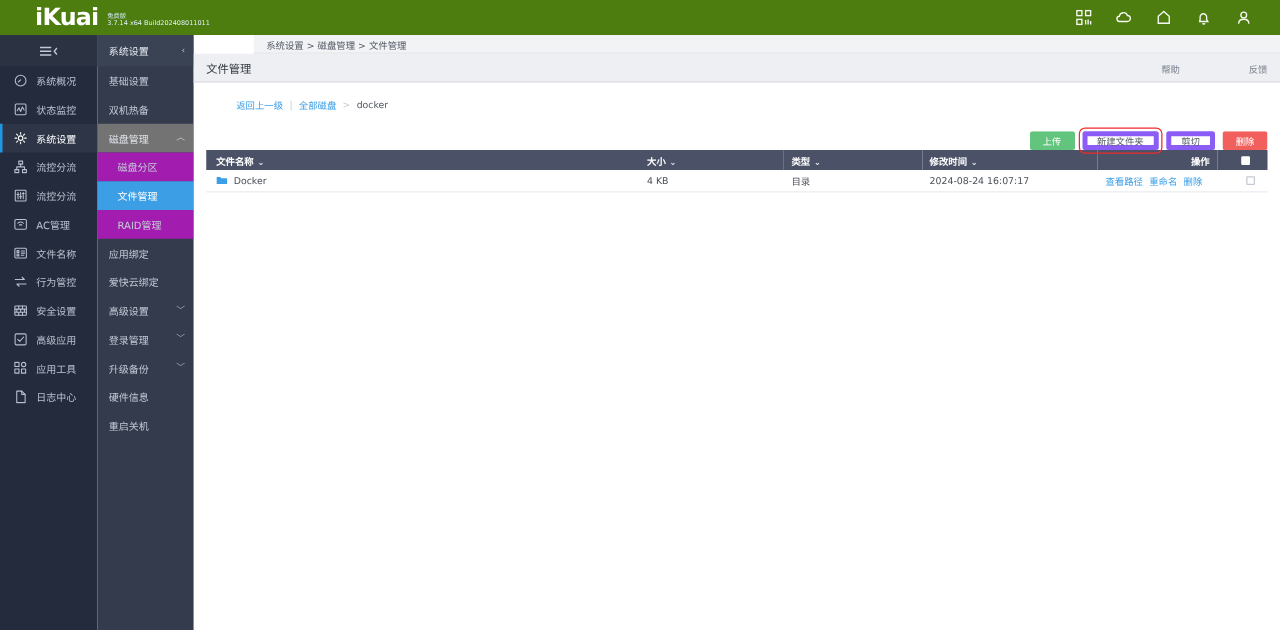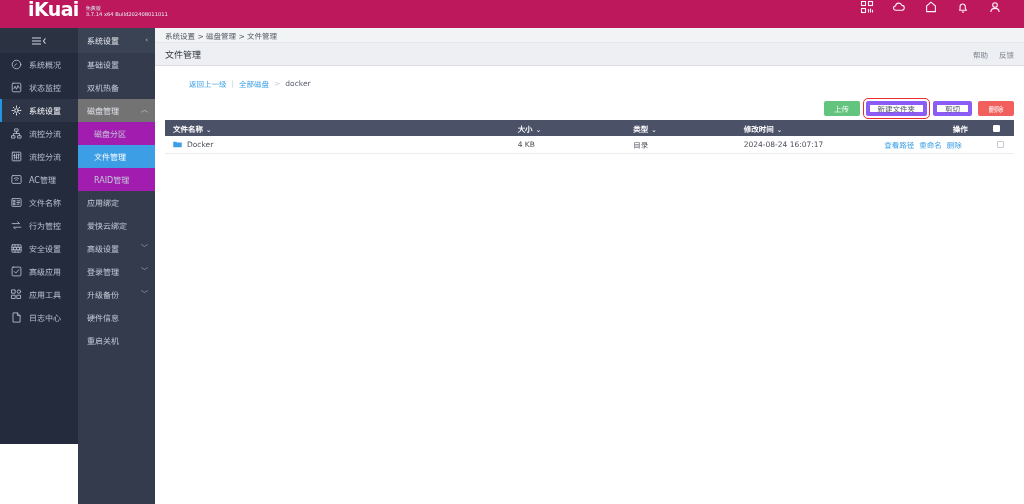--- a/index.html
+++ b/index.html
@@ -7,38 +7,38 @@
     width: 1024px; height: 504px;
     font-family: "DejaVu Sans", "Liberation Sans", sans-serif;
     background: #ffffff;
     overflow: hidden;
   }
   #app { position: relative; width: 1024px; height: 504px; }
 
   
   .topbar {
     position: absolute; left: 0; top: 0; width: 1024px; height: 28px;
-    background: #be185d; display: flex; align-items: flex-start;
+    background: #4d7c0f; display: flex; align-items: center;
   }
   .logo-wrap { display: flex; align-items: flex-end; padding-left: 28px; gap: 7px; }
   .logo-text {
     color: #ffffff; font-size: 19px; font-weight: bold; letter-spacing: -0.6px;
     line-height: 19px;
   }
   .logo-meta { display: flex; flex-direction: column; line-height: 1; padding-bottom: 2px; }
   .logo-edition { color: #cfe6f5; font-size: 5px; line-height: 6px; letter-spacing: 0px; }
   .logo-version { color: #e3f0fa; font-size: 5.2px; line-height: 6px; letter-spacing: 0px; }
 
   .topbar-icons { margin-left: auto; display: flex; align-items: center; gap: 18px; padding-right: 22px; }
   .tb-ico { width: 14px; height: 14px; display: block; opacity: .95; }
   .tb-ico svg { display: block; }
 
   
   .side1 {
-    position: absolute; left: 0; top: 28px; width: 78px; height: 416px;
+    position: absolute; left: 0; top: 28px; width: 78px; height: 476px;
     background: #242B3C;
   }
   .collapse-row {
     height: 25px; display: flex; align-items: center; justify-content: center;
     background: #2B3242; color: #c3c9d6;
   }
   .collapse-row svg { display:block; }
   .s1-item {
     height: 23px; display: flex; align-items: center; gap: 7px; padding-left: 11px;
     color: #b9c0cf; font-size: 8px; position: relative; cursor: pointer;
@@ -73,41 +73,41 @@
   .chev { font-size: 7px; line-height: 1; opacity: .75; }
 
   
   .main {
     position: absolute; left: 155px; top: 28px; width: 869px; height: 476px;
     background: #ffffff;
   }
   .crumb-bar {
     height: 15px; background: #F2F3F5; border-bottom: 1px solid #E4E6EA;
     display: flex; align-items: center; padding-left: 10px;
-    font-size: 7.5px; color: #555b66;
+    font-size: 7.5px; color: #555b66; margin-left: 48px;
   }
   .title-bar {
     height: 23px; background: #EDEFF2; border-bottom: 1px solid #DCDEE3;
     display: flex; align-items: center; padding: 0 10px;
   }
   .title-bar .ttl { font-size: 9px; color: #333840; }
   .title-bar .right-links { margin-left: auto; display: flex; gap: 11px; }
-  .title-bar .right-links span { font-size: 7.5px; color: #7b828e; cursor: pointer; }
+  .title-bar .right-links span { font-size: 7.5px; color: #7b828e; cursor: pointer; margin-left: 44px; }
 
   .content { padding: 0 10px; }
 
   .path-row {
     height: 26px; display: flex; align-items: center; gap: 5px;
     font-size: 7.5px; padding-top: 9px; margin-left: 24px;
   }
   .path-row .lnk { color: #3C9EE5; cursor: pointer; }
   .path-row .sep { color: #c8ccd3; }
   .path-row .cur { color: #555b66; }
 
-  .btn-row { height: 28px; display: flex; align-items: center; justify-content: flex-end; gap: 6px; padding-top: 4px; }
+  .btn-row { height: 28px; display: flex; align-items: flex-end; justify-content: flex-end; gap: 6px; padding-top: 4px; }
   .btn {
     height: 15px; min-width: 36px; padding: 0 8px; border-radius: 2px;
     display: flex; align-items: center; justify-content: center;
     font-size: 7.5px; cursor: pointer; border: 1px solid transparent;
   }
   .btn-green { background: #63C47D; color: #fff; }
   .btn-white { background: #fff; color: #555b66; border: 4px solid #8b5cf6; }
   .btn-red { background: #F1605C; color: #fff; }
   .btn-highlight {
     outline: 1.5px solid #F02B2B; outline-offset: 2px;

